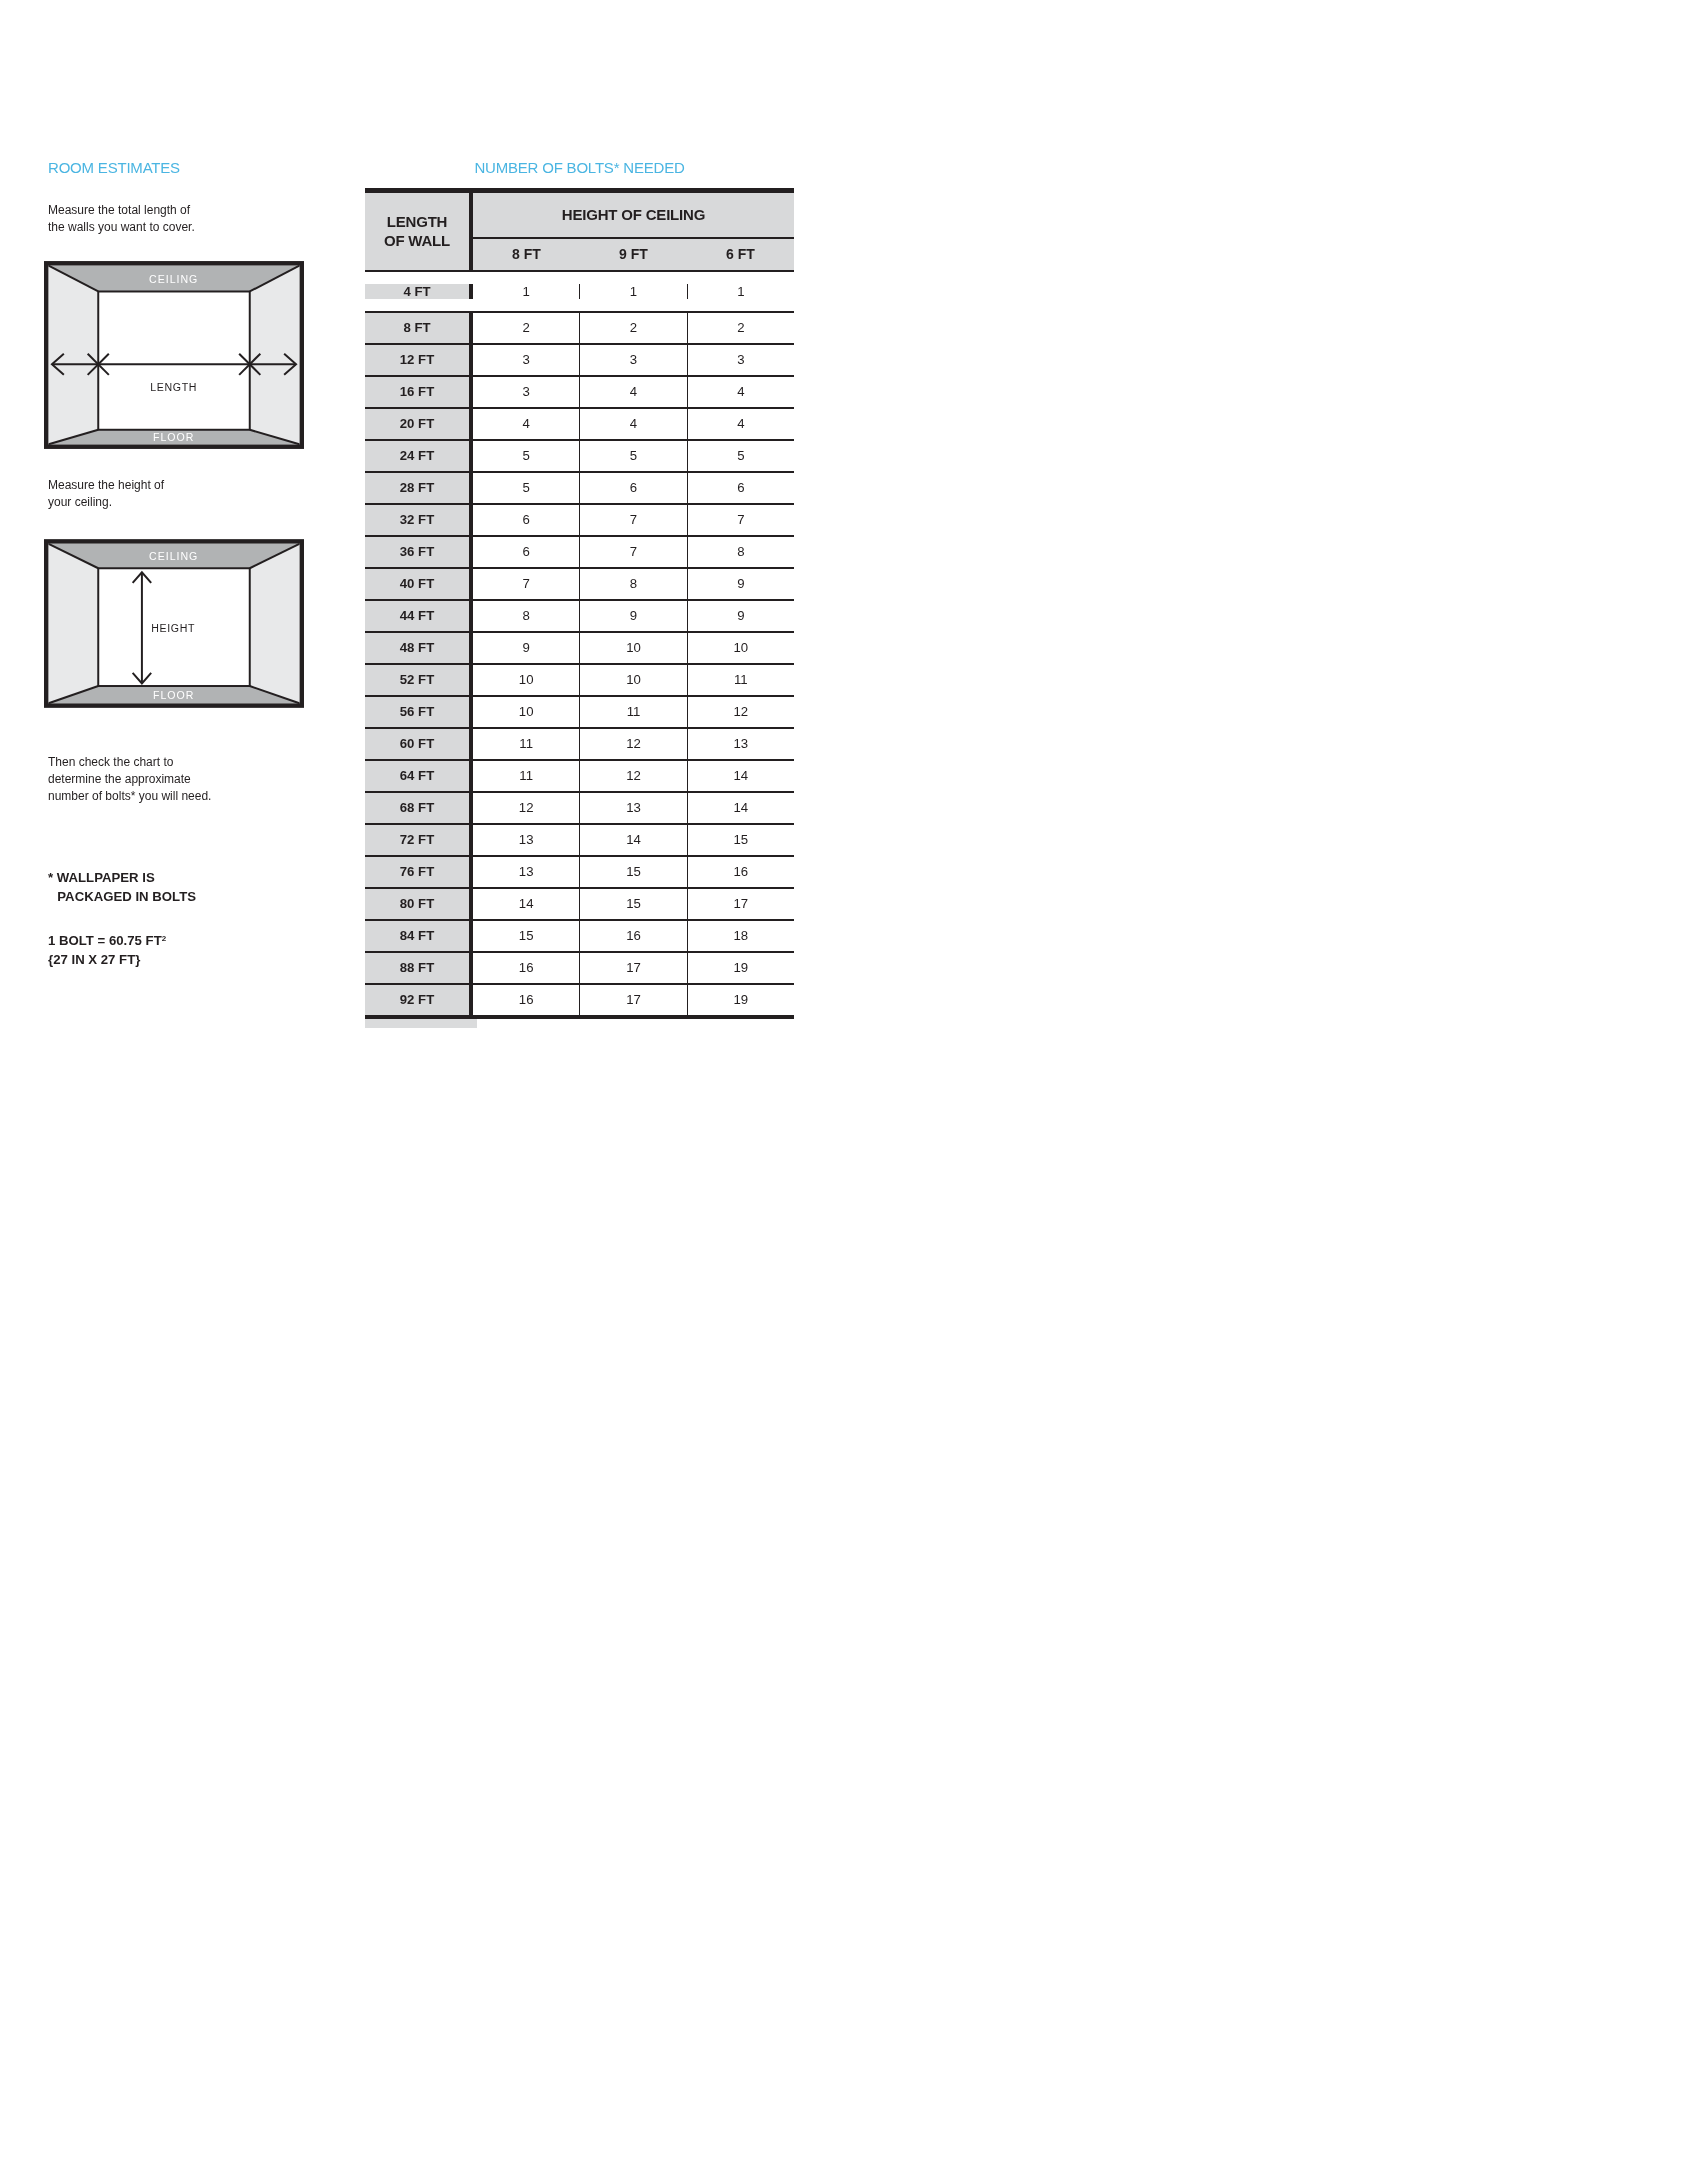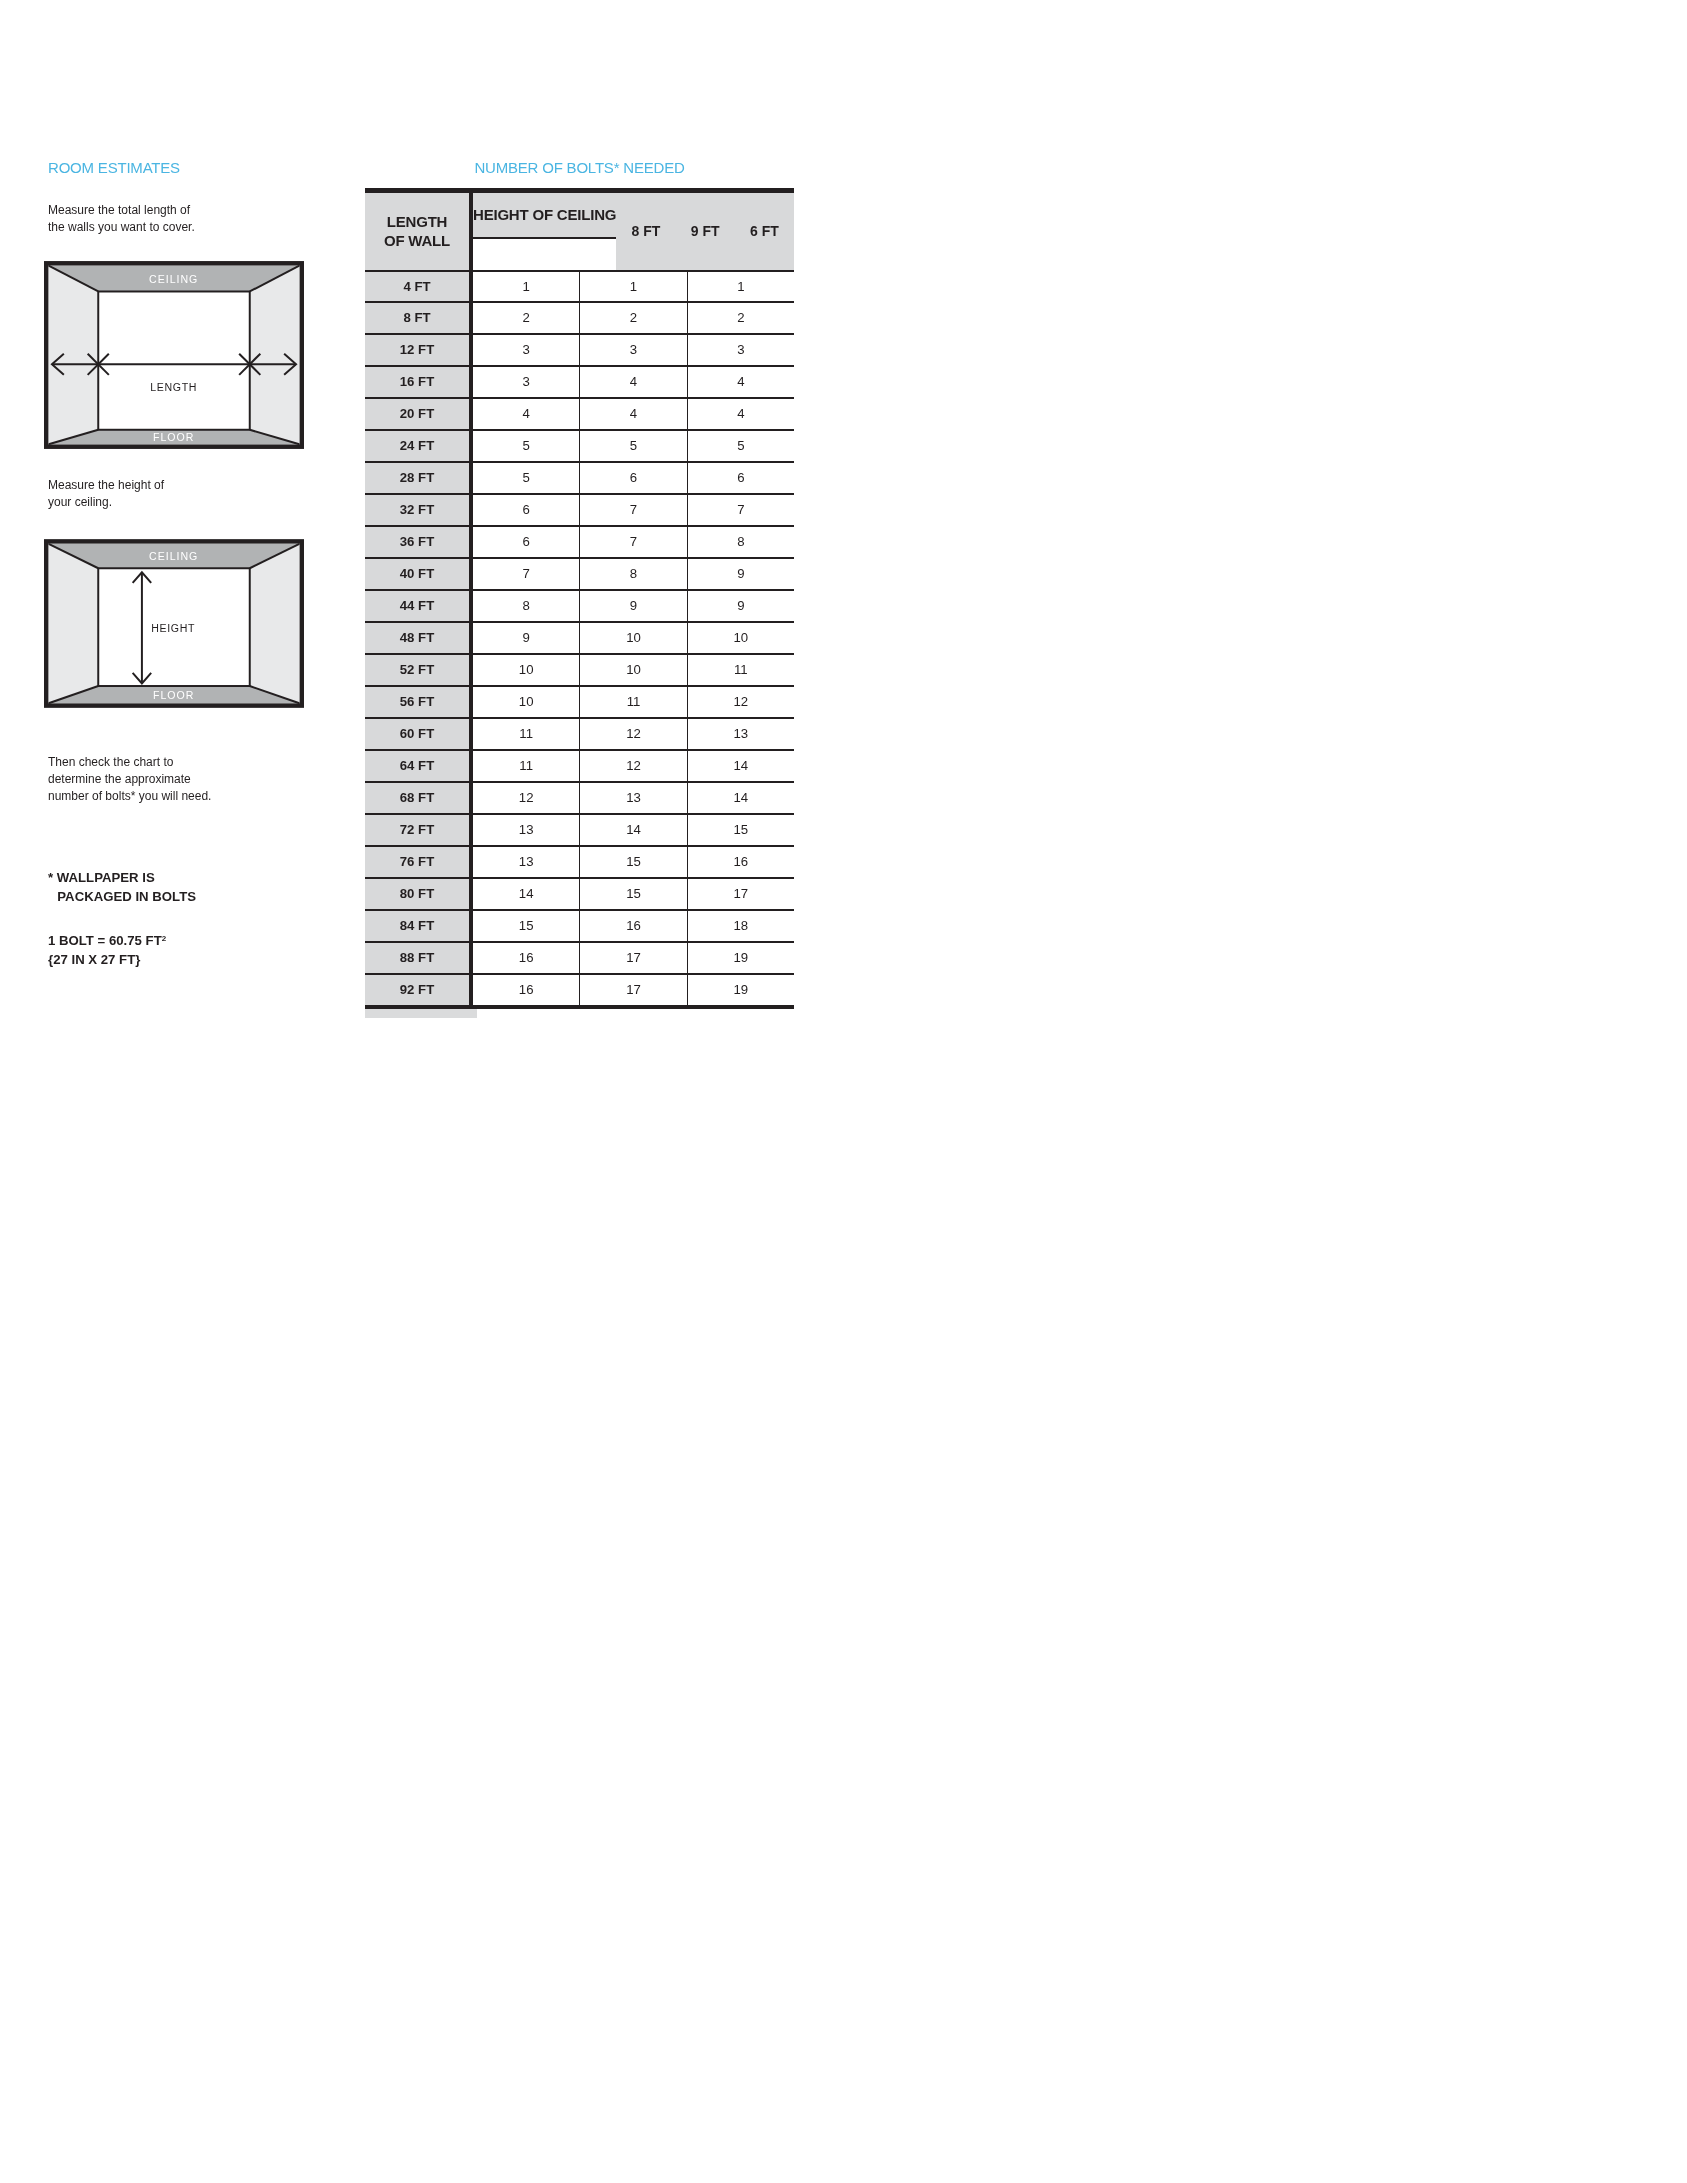--- a/index.html
+++ b/index.html
@@ -35,33 +35,33 @@
   .diag-label-dark  { font-size:16px; letter-spacing:1px; fill:#231F20; }
   
   .bolt-table { position:absolute; left:365px; top:188px; width:429px; }
   .t-topbar { height:4.6px; background:#231F20; }
   .t-header { display:flex; height:79px; border-bottom:2.6px solid #231F20; }
   .t-header-left {
     width:108px; background:#D8D9DA; border-right:4.6px solid #231F20;
     display:flex; flex-direction:column; align-items:center; justify-content:center;
     font-size:15px; font-weight:700; letter-spacing:-0.2px; line-height:19px; text-align:center;
   }
-  .t-header-right { flex:1; display:flex; flex-direction:row; }
+  .t-header-right { flex:1; display:flex; flex-direction:column; }
   .t-h1 {
     height:46px; background:#D8D9DA; border-bottom:2px solid #231F20;
     display:flex; align-items:center; justify-content:center;
     font-size:15px; font-weight:700; letter-spacing:-0.2px;
   }
   .t-h2 { flex:1; background:#D8D9DA; display:flex; }
   .t-h2 .t-sub {
     flex:1; display:flex; align-items:center; justify-content:center;
     font-size:14px; font-weight:700;
   }
   .t-body .t-row { display:flex; height:32px; border-top:2.6px solid #231F20; }
-  .t-body .t-row:first-child { height:29px; border-top:none; }
+  .t-body .t-row:first-child { height:39px; border-top:none;align-items:center; }
   .t-lab {
     width:108px; background:#D8D9DA; border-right:4.6px solid #231F20;
     display:flex; align-items:center; justify-content:center;
     font-size:13.2px; font-weight:700;
   }
   .t-cell {
     flex:1; background:#ffffff; display:flex; align-items:center; justify-content:center;
     font-size:13.2px; font-weight:400;
   }
   .t-cell + .t-cell { border-left:1.3px solid #231F20; }

